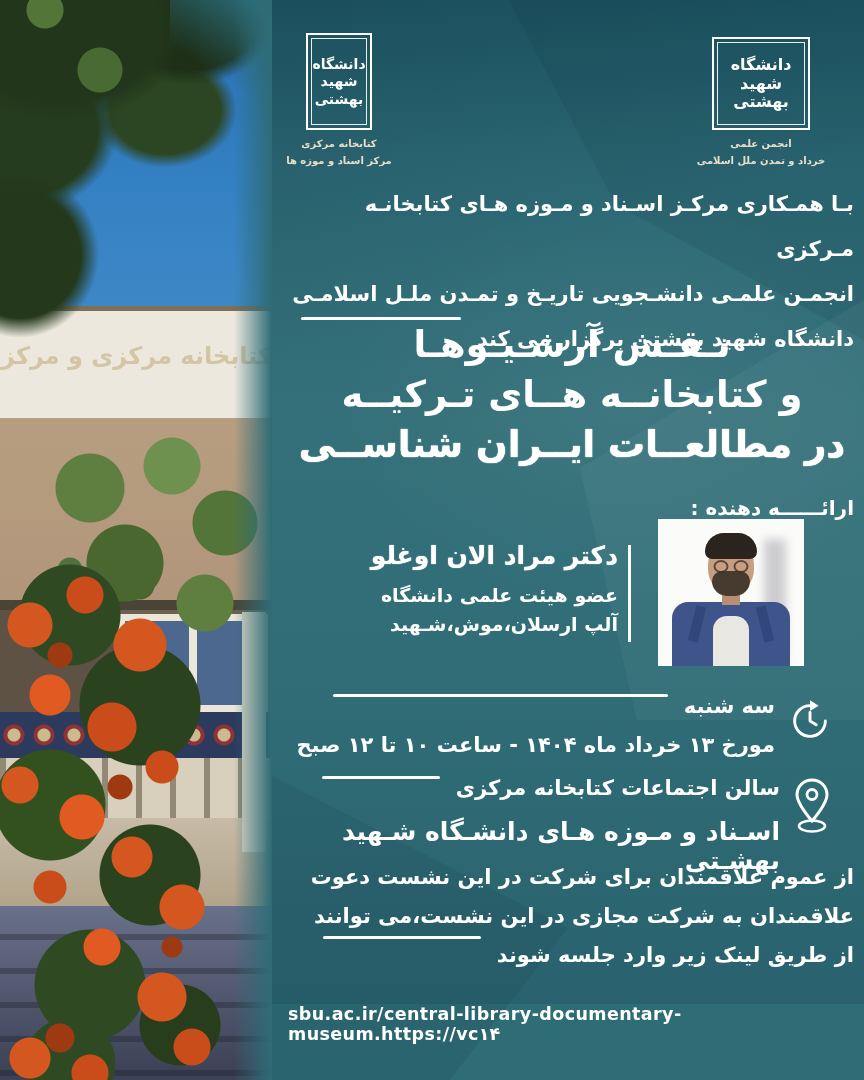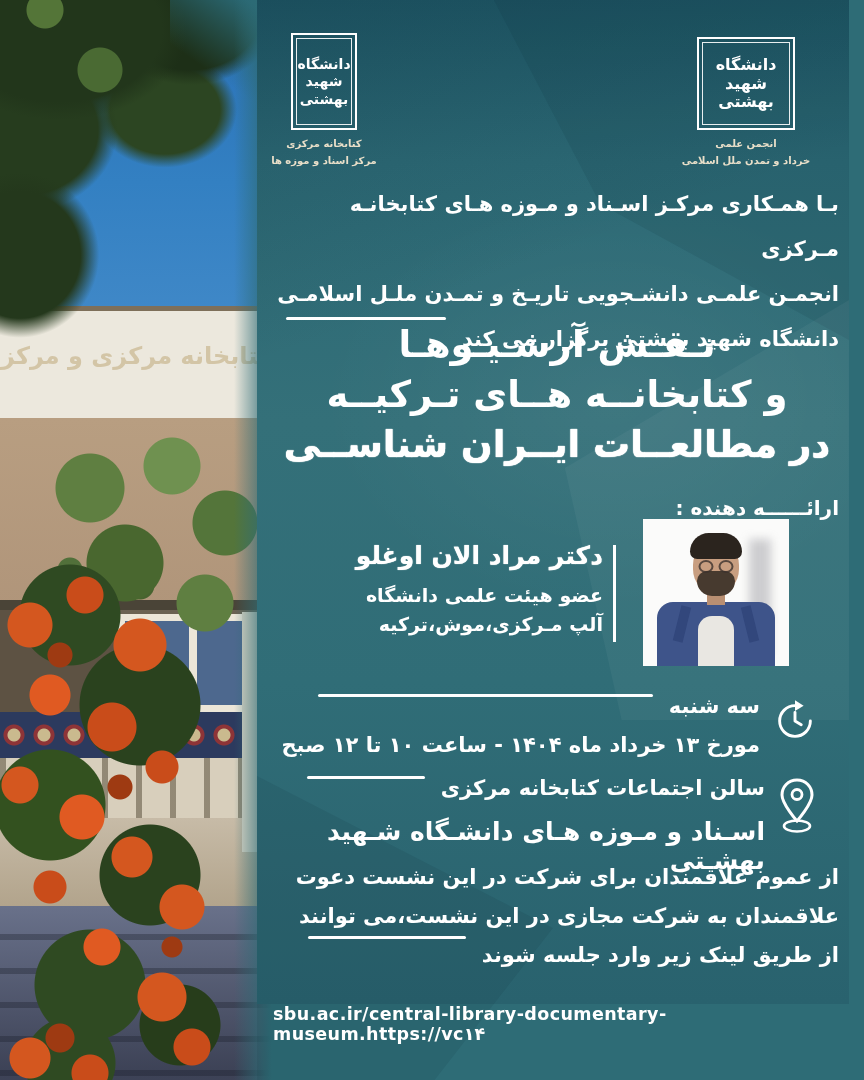--- a/index.html
+++ b/index.html
@@ -92,21 +92,21 @@
     background:
       radial-gradient(circle at 50px 40px,#d4571f 0 20px,rgba(0,0,0,0) 21px),
       radial-gradient(circle at 110px 55px,#c94c1a 0 18px,rgba(0,0,0,0) 19px),
       radial-gradient(circle at 80px 20px,#9e3a12 0 14px,rgba(0,0,0,0) 15px),
       radial-gradient(circle at 90px 45px,#2f4a22 0 45px,rgba(0,0,0,0) 46px);}
   .blend-right{position:absolute;left:234px;top:0;width:42px;height:1080px;z-index:6;
     background:linear-gradient(90deg,rgba(46,108,118,0) 0%,#2e6c76 90%);}
   .blend-topright{position:absolute;left:170px;top:-20px;width:110px;height:140px;z-index:6;
     background:linear-gradient(215deg,#2a6874 20%,rgba(42,104,116,0) 65%);}
   
-  .panel{position:absolute;left:257px;top:0;width:592px;height:1004px;z-index:4;
+  .panel{position:absolute;left:272px;top:0;width:592px;height:1004px;z-index:4;
     direction:rtl;
     background:
       radial-gradient(ellipse 420px 300px at 60% 40%,rgba(255,255,255,0.05),rgba(0,0,0,0) 70%),
       linear-gradient(160deg,rgba(12,40,52,0.22) 0%,rgba(0,0,0,0) 30%),
       linear-gradient(180deg,#1f5968 0%,#2c6975 16%,#347079 42%,#306d77 68%,#29626e 100%);}
   .shape{position:absolute;z-index:0;}
   .s1{left:40%;top:0;width:60%;height:340px;background:rgba(10,35,45,0.10);
       clip-path:polygon(0 0,100% 0,100% 100%,30% 60%);}
   .s2{left:52%;top:300px;width:48%;height:420px;background:rgba(255,255,255,0.045);
       clip-path:polygon(0 40%,100% 0,100% 100%,20% 100%);}
@@ -247,21 +247,21 @@
       <div class="sp p-beard"></div>
       <div class="sp p-glasses">
           <i></i>
           <i></i>
         </div>
     </div>
     <div class="divider"></div>
     <div class="txt speaker-info">
       <div class="speaker-name">دکتر مراد الان اوغلو</div>
       <div class="speaker-affil">عضو هیئت علمی دانشگاه</div>
-      <div class="speaker-affil">آلپ مـرکزی،موش،ترکیه</div>
+      <div class="speaker-affil">آلپ ارسلان،موش،شـهید</div>
     </div>
 
     <span class="icon icon-clock">
       <svg width="48" height="50" viewBox="0 0 50 50">
         <path d="M41 25 A16 16 0 1 1 25 9" fill="none" stroke="#fff" stroke-width="3" stroke-linecap="round"></path>
         <polygon points="25,3.5 34,9 25,14.5" fill="#fff"></polygon>
         <path d="M25 16 V25 L31.5 29" fill="none" stroke="#fff" stroke-width="3" stroke-linecap="round" stroke-linejoin="round"></path>
       </svg>
     </span>
     <div class="txt sched-day row">

